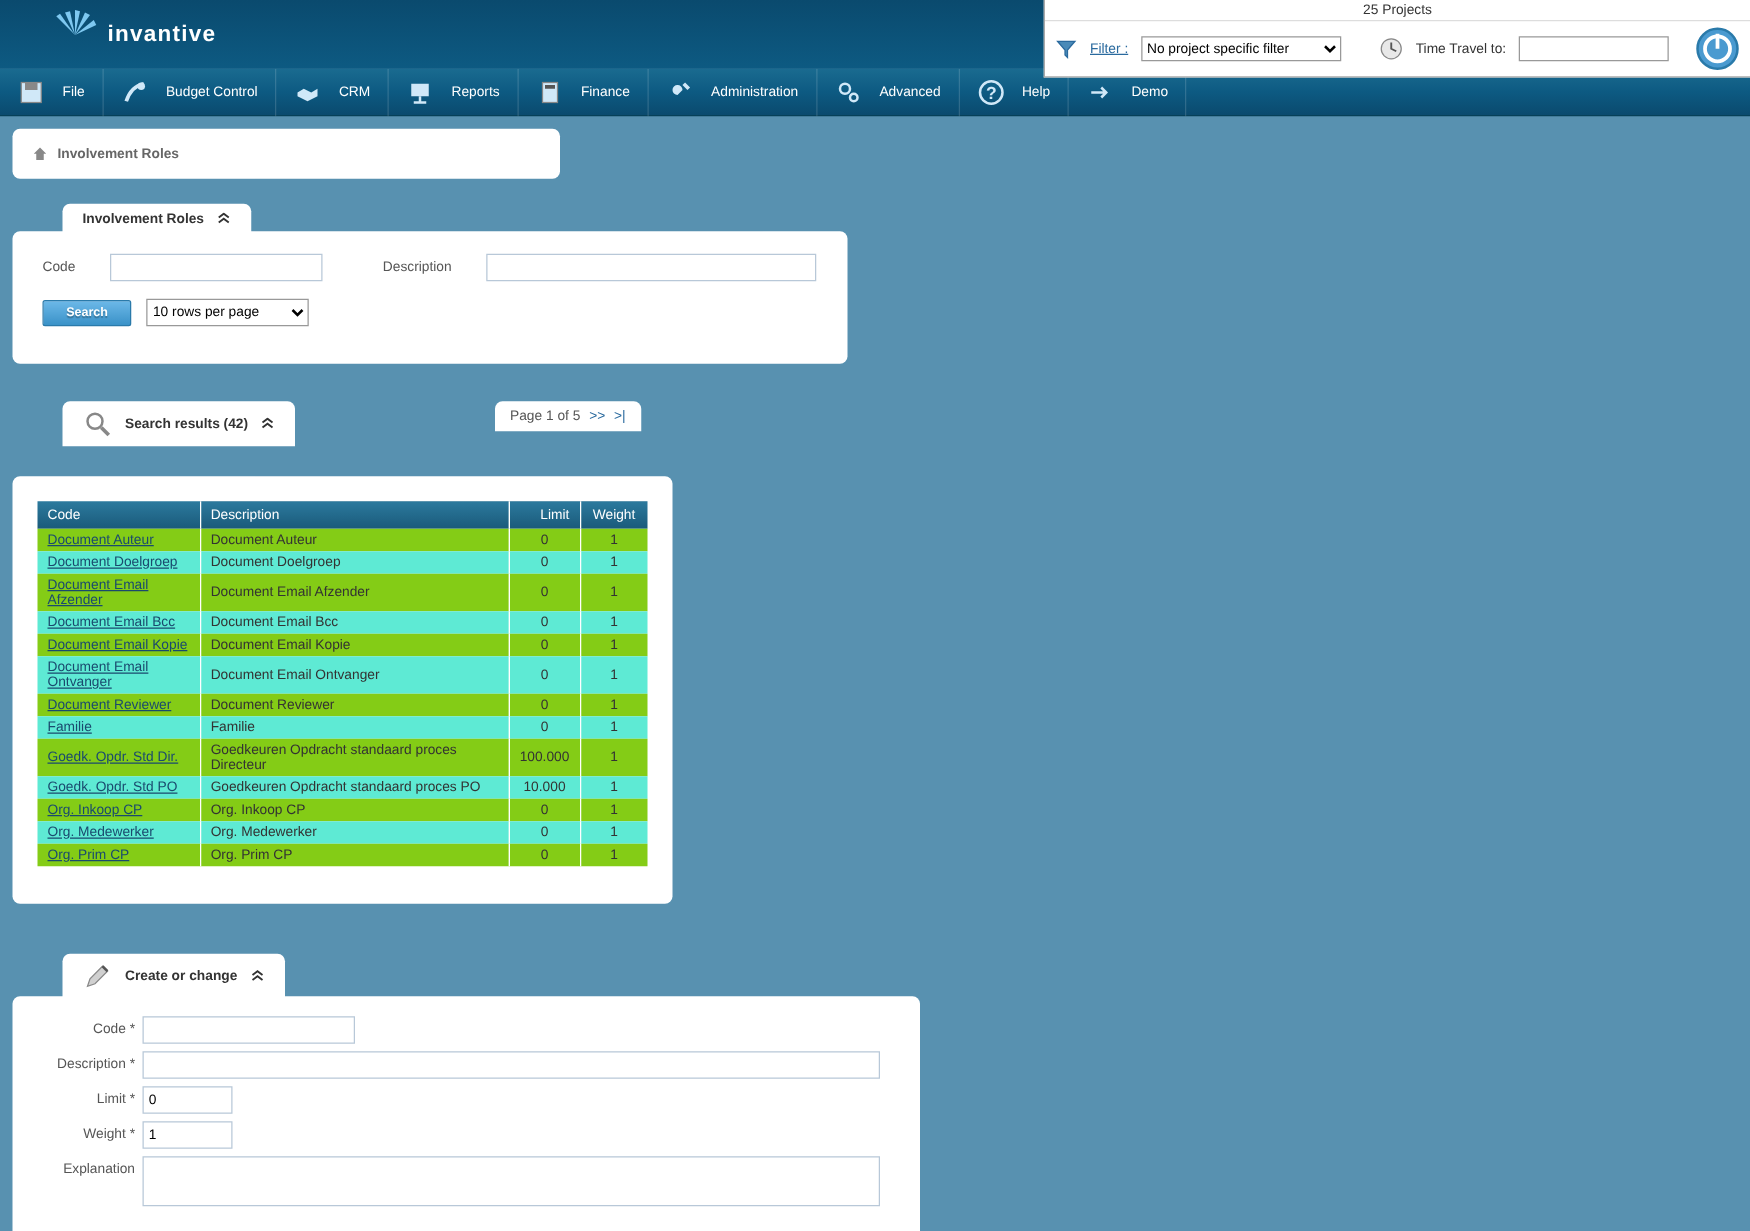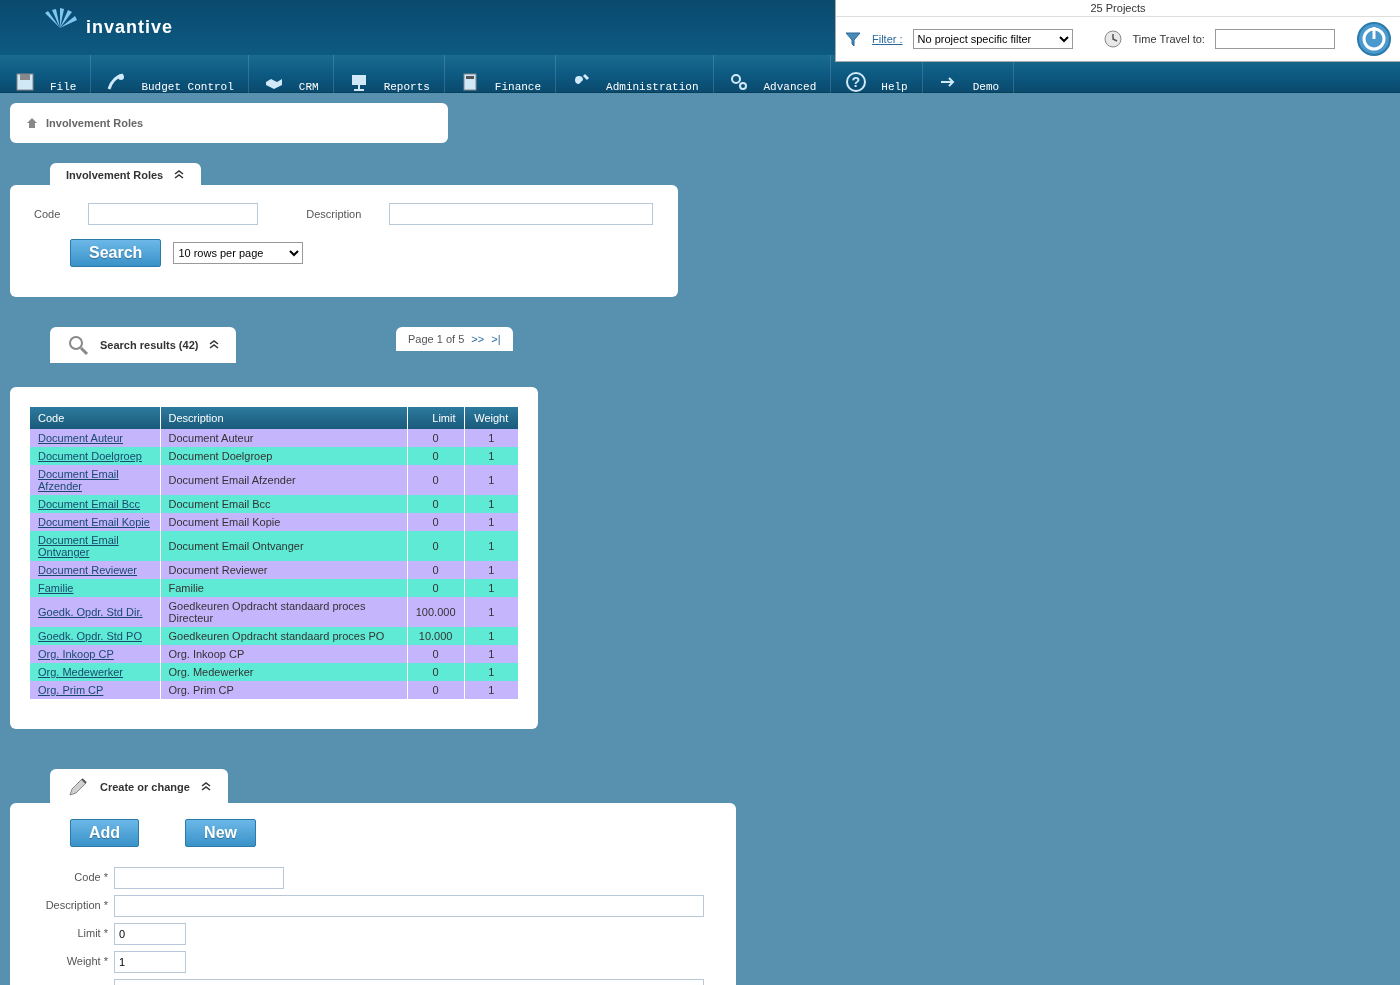--- a/index.html
+++ b/index.html
@@ -12,51 +12,51 @@
 .topbar { position: absolute; right: 0; top: 0; width: 565px; background: #fff; border: 1px solid #aaa; border-right: none; border-top: none; }
 .topbar-row1 { text-align: center; color: #333; font-size: 11px; padding: 2px 0; border-bottom: 1px solid #ddd; }
 .topbar-row2 { display: flex; align-items: center; padding: 4px 8px; gap: 10px; }
 .filter-icon { width: 18px; height: 18px; }
 .filter-link { color: #2a6a9e; text-decoration: underline; font-size: 11px; cursor: pointer; }
 .filter-select { border: 1px solid #999; font-size: 11px; height: 20px; width: 160px; background: #fff; }
 .timetravel-icon { width: 20px; height: 20px; margin-left: 20px; }
 .timetravel-input { border: 1px solid #999; width: 120px; height: 20px; font-size: 11px; padding: 0 4px; }
 .power-btn { width: 36px; height: 36px; margin-left: auto; cursor: pointer; }
 .menubar { background: linear-gradient(to bottom, #1a6b90, #0d5a82, #0a4a6e); height: 38px; display: flex; align-items: center; border-bottom: 1px solid #064058; }
-.menu-item { display: flex; align-items: flex-end; padding: 0 14px; height: 38px; color: #fff; font-size: 11px; cursor: pointer; gap: 14px; border-right: 1px solid rgba(255,255,255,0.15); font-family: Liberation Mono, monospace; }
+.menu-item { display: flex; align-items: center; padding: 0 14px; height: 38px; color: #fff; font-size: 11px; cursor: pointer; gap: 14px; border-right: 1px solid rgba(255,255,255,0.15); }
 .menu-icon { width: 22px; height: 22px; display: flex; align-items: center; justify-content: center; }
 .content { padding: 10px; }
 .breadcrumb { background: #fff; border-radius: 6px; padding: 14px 16px; width: 438px; display: flex; align-items: center; gap: 8px; color: #666; font-weight: bold; font-size: 11px; }
 .home-icon { width: 12px; height: 12px; }
 .panel-wrap { margin-top: 20px; position: relative; }
 .panel-tab { background: #fff; border-radius: 6px 6px 0 0; display: inline-flex; align-items: center; padding: 6px 16px; gap: 10px; color: #333; font-weight: bold; font-size: 11px; position: relative; margin-left: 40px; }
 .panel-tab-icon { width: 24px; height: 24px; }
 .collapse-icon { width: 12px; height: 10px; color: #333; }
 .panel-body { background: #fff; border-radius: 6px; padding: 18px 24px 30px; margin-top: -2px; }
 .search-panel { width: 668px; }
 .form-row { display: flex; align-items: center; gap: 28px; margin-bottom: 14px; }
 .form-label { color: #555; font-size: 11px; }
 .form-input { border: 1px solid #b8c8d8; height: 22px; font-size: 11px; padding: 0 4px; background: #fff; }
 .input-code { width: 170px; }
 .input-desc { width: 264px; }
-.btn { background: linear-gradient(to bottom, #6cb8e8, #3a92c8); border: 1px solid #2a7aaa; color: #fff; font-size: 16px; font-weight: bold; padding: 4px 18px; cursor: pointer; border-radius: 2px; text-shadow: 0 1px 1px rgba(0,0,0,0.3); margin-left: 36px; }
+.btn { background: linear-gradient(to bottom, #6cb8e8, #3a92c8); border: 1px solid #2a7aaa; color: #fff; font-size: 10px; font-weight: bold; padding: 4px 18px; cursor: pointer; border-radius: 2px; text-shadow: 0 1px 1px rgba(0,0,0,0.3); }
 .rows-select { border: 1px solid #999; font-size: 11px; height: 22px; width: 130px; background: #fff; margin-left: 12px; }
 .results-wrap { margin-top: 30px; position: relative; }
 .pager { position: absolute; left: 386px; top: 0; background: #fff; border-radius: 6px 6px 0 0; padding: 6px 12px; font-size: 11px; color: #555; }
 .pager a { color: #2a6a9e; cursor: pointer; margin-left: 4px; }
 .results-body { background: #fff; border-radius: 6px; padding: 20px 20px 30px; width: 528px; margin-top: 24px; }
 .results-table { width: 100%; border-collapse: collapse; font-size: 11px; }
 .results-table th { background: linear-gradient(to bottom, #2c7a9e, #1a5a7a); color: #fff; text-align: left; padding: 5px 8px; font-weight: normal; border-right: 1px solid #fff; }
 .results-table th:last-child { border-right: none; }
 .results-table th.col-code { width: 130px; }
 .results-table th.col-limit { width: 50px; text-align: right; }
 .results-table th.col-weight { width: 54px; text-align: center; }
 .results-table td { padding: 3px 8px; border-right: 1px solid #fff; }
 .results-table td:last-child { border-right: none; }
-.results-table tr.row-even { background: #c4b5fd; margin-top: 46px; }
+.results-table tr.row-even { background: #84cc16; margin-top: 46px; }
 .results-table tr.row-odd { background: #5eead4; }
 .results-table td.num { text-align: center; }
 .code-link { color: #1a4a6e; text-decoration: underline; cursor: pointer; }
 .create-wrap { margin-top: 40px; }
 .create-body { background: #fff; border-radius: 6px; padding: 16px 24px 30px; width: 726px; margin-top: -2px; }
 .btn-group { display: flex; gap: 10px; margin-bottom: 20px; }
 .field-row { display: flex; align-items: flex-start; margin-bottom: 6px; }
 .field-label { width: 80px; text-align: right; color: #555; font-size: 11px; padding-top: 4px; padding-right: 6px; }
 .field-input { border: 1px solid #b8c8d8; height: 22px; font-size: 11px; padding: 0 4px; background: #fff; }
 .w170 { width: 170px; }
@@ -355,24 +355,20 @@
           </svg>
       </span>
       <span>Create or change</span>
       <span class="collapse-icon">
         <svg viewBox="0 0 12 10">
             <path d="M2 4 L6 1 L10 4 M2 8 L6 5 L10 8" stroke="#333" fill="none" stroke-width="1.5"></path>
           </svg>
       </span>
     </div>
     <div class="create-body">
-      <div class="btn-group">
-        <button class="btn">Add</button>
-        <button class="btn">New</button>
-      </div>
       <div class="field-row">
         <span class="field-label">Code *</span>
         <input class="field-input w170" style="">
       </div>
       <div class="field-row">
         <span class="field-label">Description *</span>
         <input class="field-input w590" style="">
       </div>
       <div class="field-row">
         <span class="field-label">Limit *</span>

